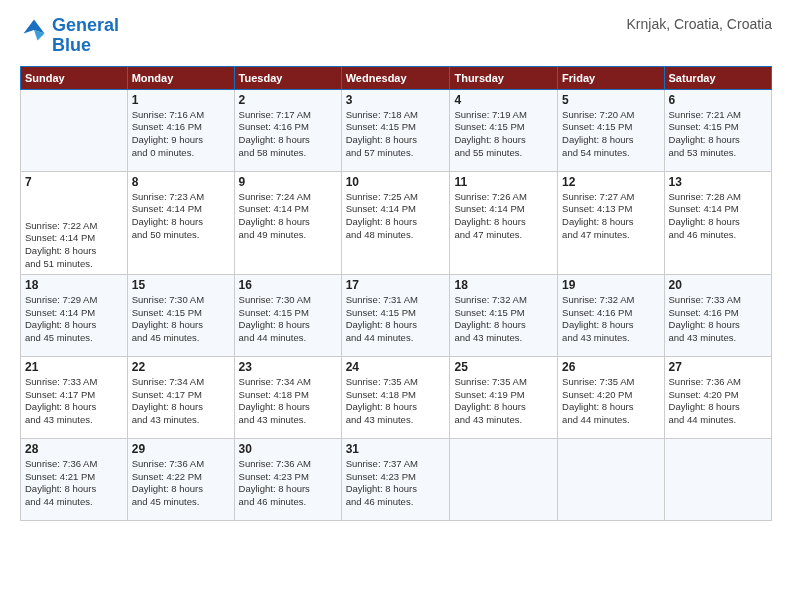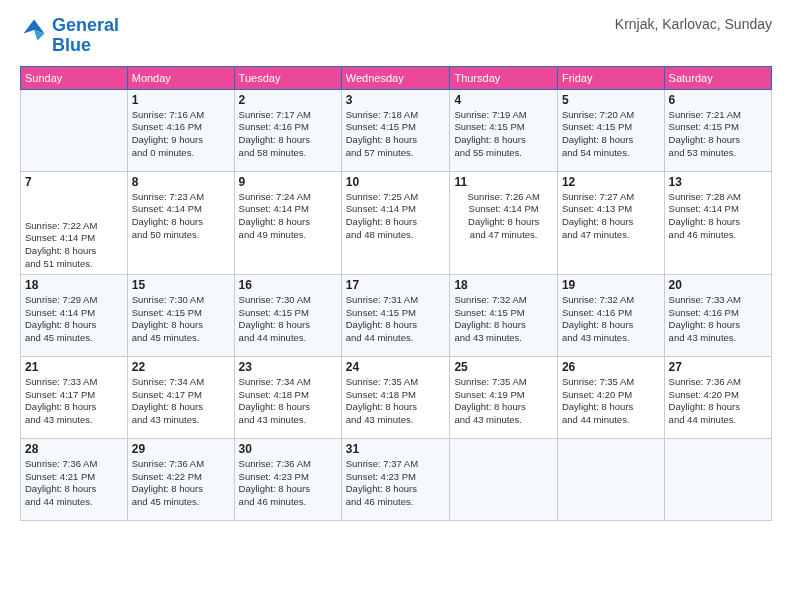--- a/index.html
+++ b/index.html
@@ -51,26 +51,26 @@
     .location {
       font-size: 14px;
       color: #555;
     }
     table {
       width: 100%;
       border-collapse: collapse;
       font-size: 10px;
     }
     thead th {
-      background: #ec4899;
+      background: #7f1d1d;
       color: #fff;
       padding: 5px 4px;
       text-align: left;
       font-size: 11px;
-      font-weight: normal;
+      font-weight: bold;
       border: 1px solid #1a6fbf;
     }
     tbody td {
       border: 1px solid #ccc;
       vertical-align: top;
       padding: 3px 4px;
       height: 82px;
       width: 113px;
     }
     tbody tr:nth-child(odd) td {
@@ -104,21 +104,21 @@
       <svg class="logo-icon" viewBox="0 0 32 32">
         <polygon points="16,4 28,20 16,16 4,20" fill="#1a6fbf"></polygon>
         <polygon points="16,16 28,20 20,28" fill="#3a9fd8"></polygon>
       </svg>
       <div class="logo-text">
         <span>General</span><br>
         <span style="color:#1a6fbf">Blue</span>
       </div>
     </div>
     <div class="title-block">
-      <div class="location">Krnjak, Karlovac, Sunday</div>
+      <div class="location">Krnjak, Croatia, Croatia</div>
     </div>
   </div>
 
   <table>
     <thead>
       <tr>
       <th>Sunday</th>
           <th>Monday</th>
           <th>Tuesday</th>
           <th>Wednesday</th>
@@ -197,21 +197,21 @@
           </td>
           <td>
             <span class="day-number">10</span>
             <div class="day-info" style="white-space: pre-line;">Sunrise: 7:25 AM
 Sunset: 4:14 PM
 Daylight: 8 hours
 and 48 minutes.</div>
           </td>
           <td>
             <span class="day-number">11</span>
-            <div class="day-info" style="white-space: pre-line; text-align: center;">Sunrise: 7:26 AM
+            <div class="day-info" style="white-space: pre-line;">Sunrise: 7:26 AM
 Sunset: 4:14 PM
 Daylight: 8 hours
 and 47 minutes.</div>
           </td>
           <td>
             <span class="day-number">12</span>
             <div class="day-info" style="white-space: pre-line;">Sunrise: 7:27 AM
 Sunset: 4:13 PM
 Daylight: 8 hours
 and 47 minutes.</div>

